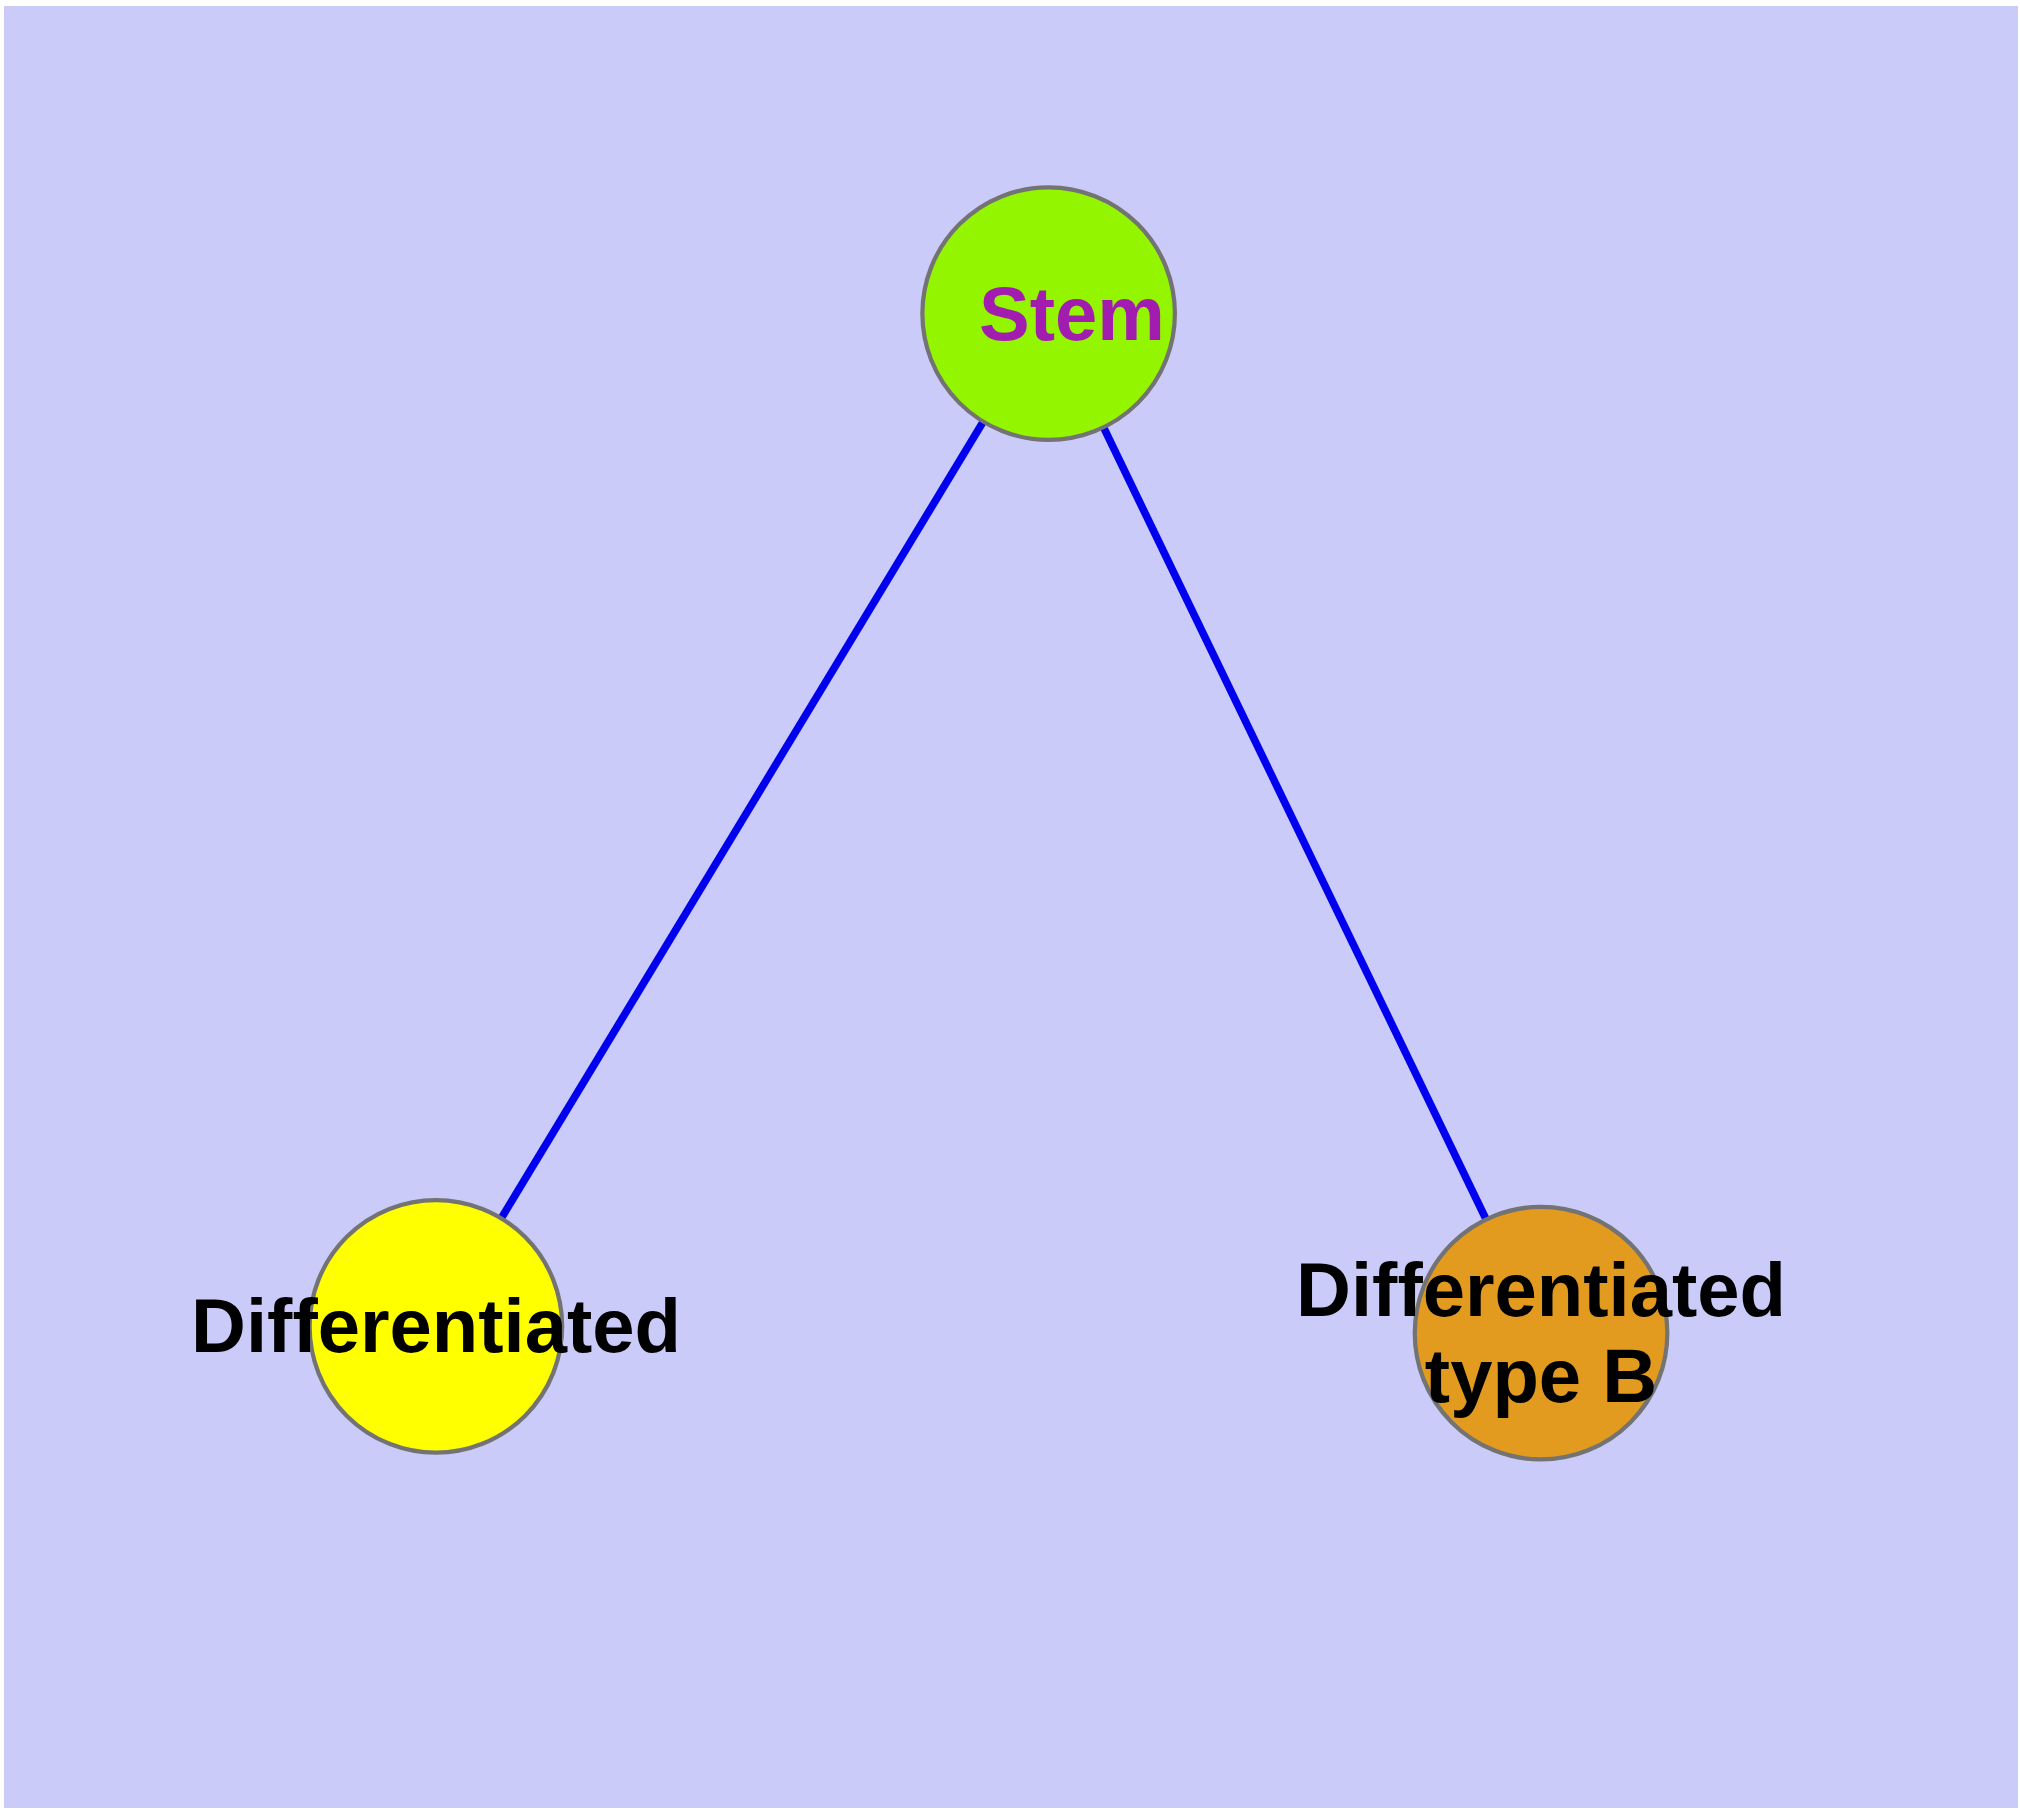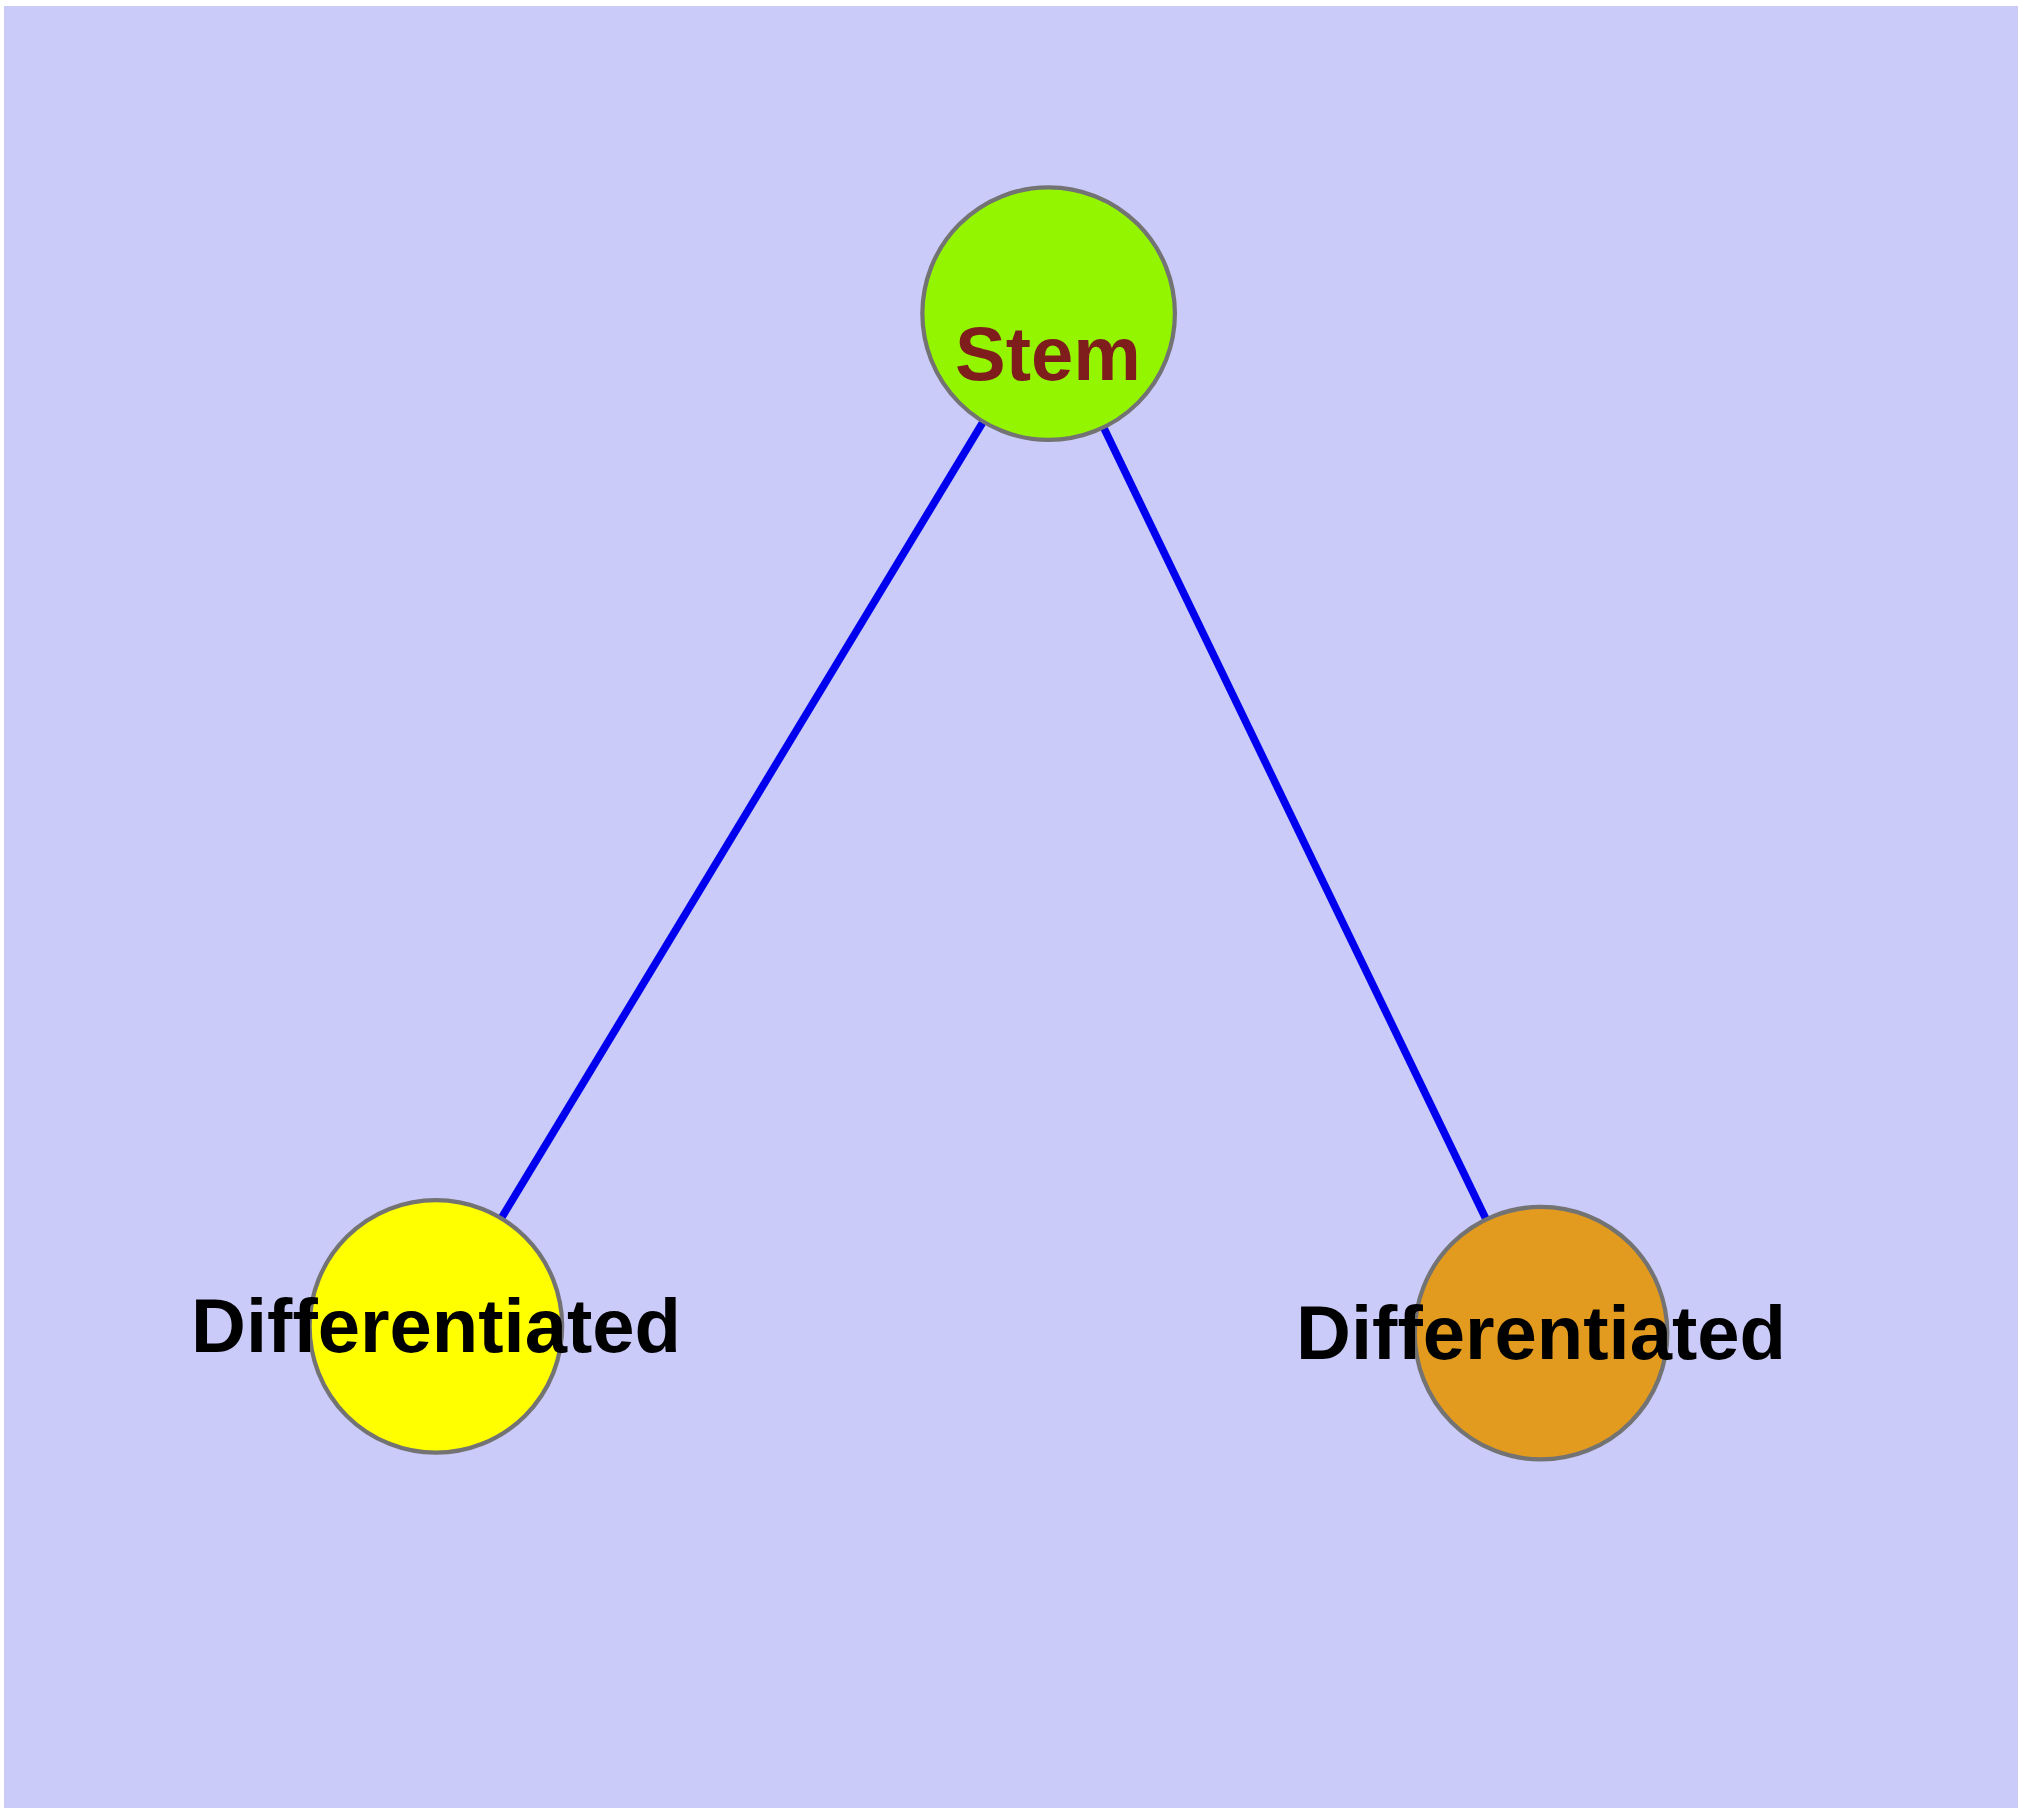--- a/index.html
+++ b/index.html
@@ -49,27 +49,28 @@
 
 <div class="stage" id="stage" style="width: 2021px; height: 1812px; background: rgb(203, 203, 250);">
   <svg class="graph-svg" id="graph-svg" width="2021" height="1812" viewBox="0 0 2384 2138">
       <line x1="1237" y1="370" x2="514" y2="1565" stroke="#0000ee" stroke-width="9"></line>
       <line x1="1237" y1="370" x2="1818" y2="1573" stroke="#0000ee" stroke-width="9"></line>
       <circle cx="1237" cy="370" r="149" fill="#94f500" stroke="#737373" stroke-width="5"></circle>
       <circle cx="514" cy="1565" r="149" fill="#ffff00" stroke="#737373" stroke-width="5"></circle>
       <circle cx="1818" cy="1573" r="149" fill="#e39b1f" stroke="#737373" stroke-width="5"></circle>
     </svg>
 
-  <div class="node-label" style="left: 1048px; top: 314px; color: #7f1d1d; margin-top: 40px;">
+  <div class="node-label" style="left: 1072px; top: 314px; color: #a21caf;">
     <span class="line">Stem</span>
   </div>
 
   <div class="node-label" style="left: 436px; top: 1326px; color: rgb(0, 0, 0);">
     <span class="line">Differentiated</span>
   </div>
 
   <div class="node-label" style="left: 1541px; top: 1333px; color: rgb(0, 0, 0);">
     <span class="line">Differentiated</span>
+    <span class="line">type B</span>
   </div>
 
   <div class="frame"></div>
 </div>
 
 
 </body></html>

